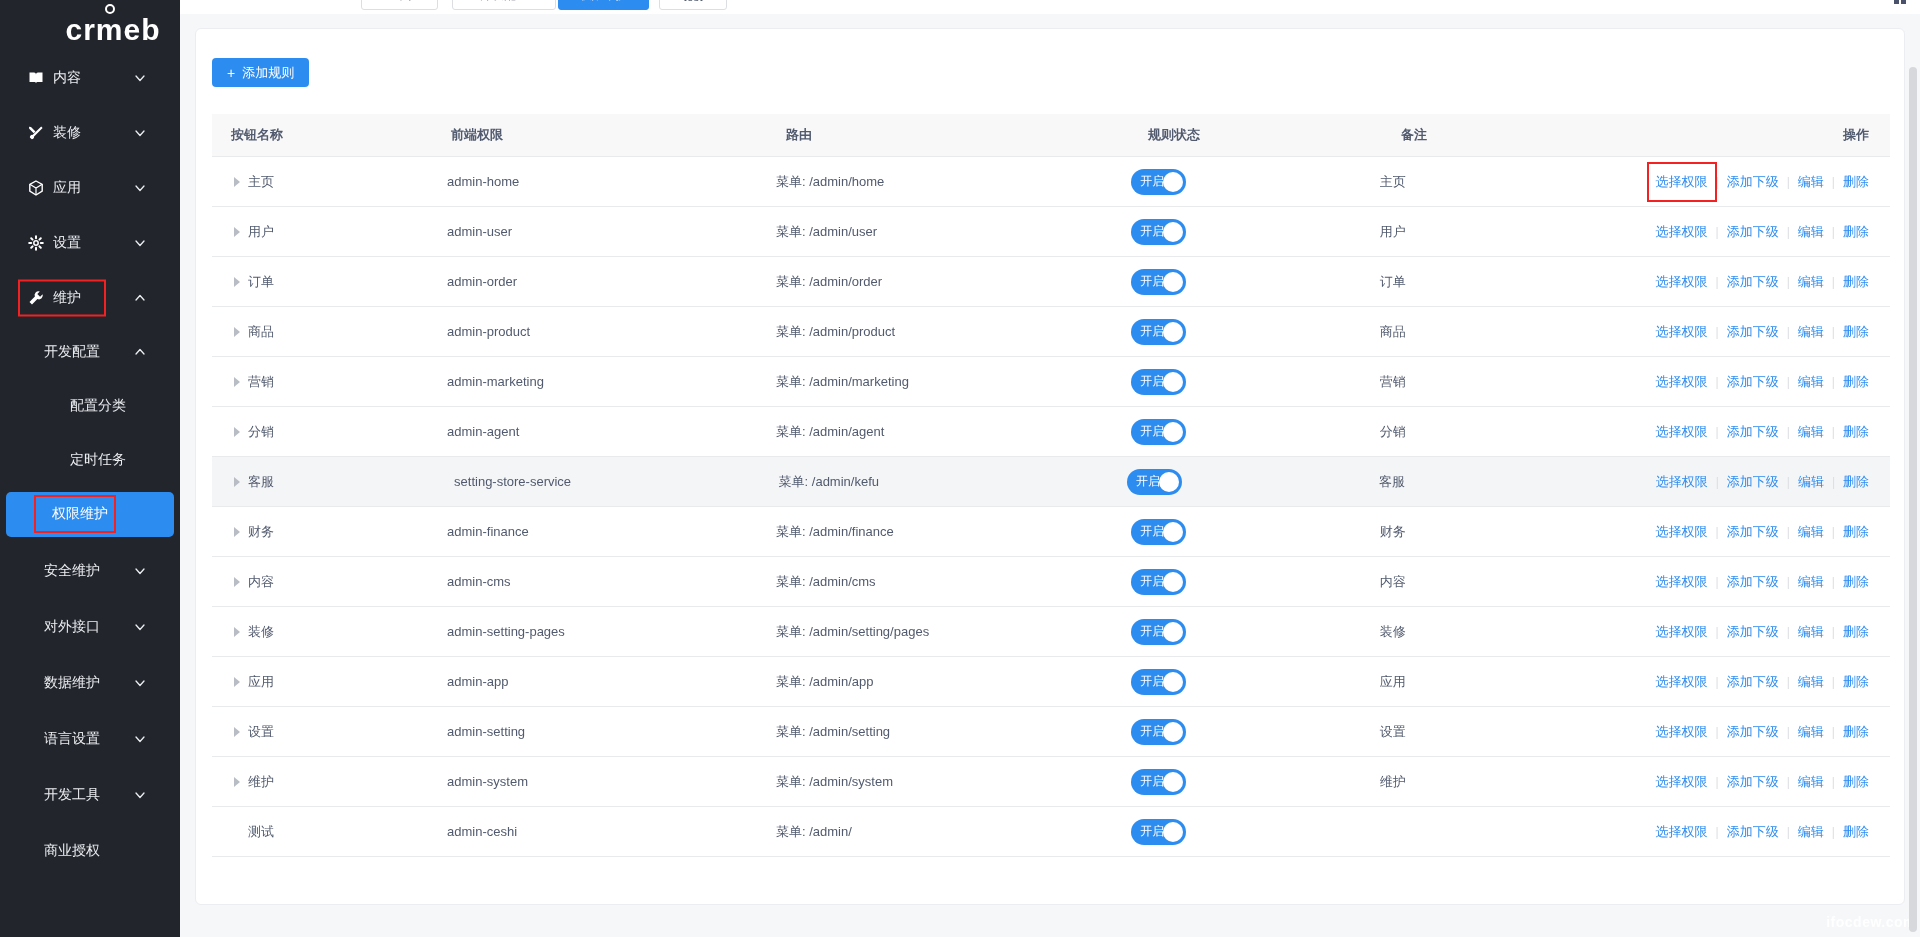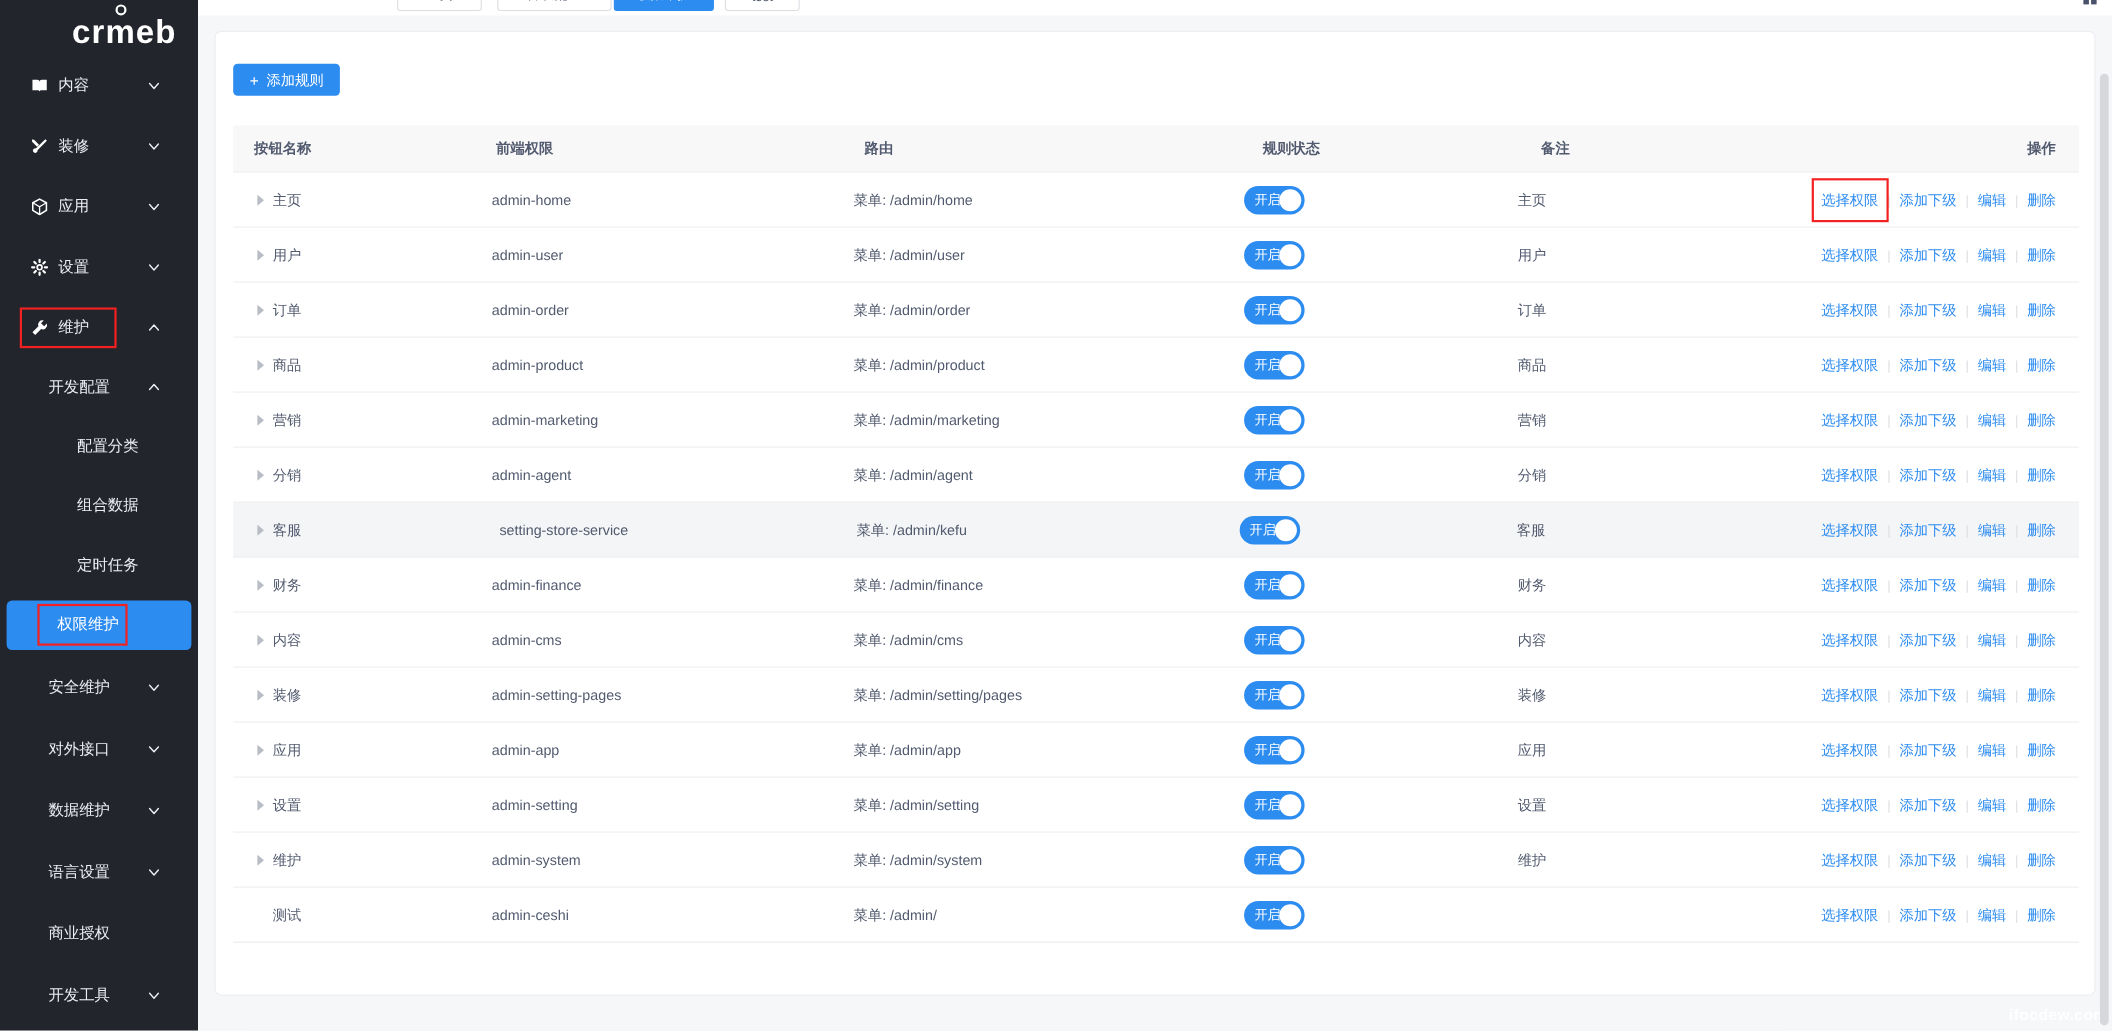--- a/index.html
+++ b/index.html
@@ -184,23 +184,20 @@
           <span class="side-chev">
             <svg viewBox="0 0 12 12">
               <polyline points="2,8 6,3.5 10,8" fill="none" stroke="#eceef2" stroke-width="1.3" stroke-linecap="round" stroke-linejoin="round"></polyline>
             </svg>
           </span>
         </div>
         <div class="side-item lvl2">
           <span class="side-label">配置分类</span>
         </div>
         <div class="side-item lvl2">
-          <span class="side-label">组合数据</span>
-        </div>
-        <div class="side-item lvl2">
           <span class="side-label">定时任务</span>
         </div>
         <div class="side-item lvl2 active">
           <span class="side-label">权限维护</span>
           <div class="red-frame rf-sub"></div>
         </div>
         <div class="side-item lvl1 gap big">
           <span class="side-label">安全维护</span>
           <span class="side-chev">
             <svg viewBox="0 0 12 12">
@@ -226,29 +223,29 @@
         </div>
         <div class="side-item lvl1 big">
           <span class="side-label">语言设置</span>
           <span class="side-chev">
             <svg viewBox="0 0 12 12">
               <polyline points="2,4 6,8.5 10,4" fill="none" stroke="#eceef2" stroke-width="1.3" stroke-linecap="round" stroke-linejoin="round"></polyline>
             </svg>
           </span>
         </div>
         <div class="side-item lvl1 big">
+          <span class="side-label">开发工具</span>
+          <span class="side-chev">
+            <svg viewBox="0 0 12 12">
+              <polyline points="2,4 6,8.5 10,4" fill="none" stroke="#eceef2" stroke-width="1.3" stroke-linecap="round" stroke-linejoin="round"></polyline>
+            </svg>
+          </span>
+        </div>
+        <div class="side-item lvl1 big">
           <span class="side-label">商业授权</span>
-        </div>
-        <div class="side-item lvl1 big">
-          <span class="side-label">开发工具</span>
-          <span class="side-chev">
-            <svg viewBox="0 0 12 12">
-              <polyline points="2,4 6,8.5 10,4" fill="none" stroke="#eceef2" stroke-width="1.3" stroke-linecap="round" stroke-linejoin="round"></polyline>
-            </svg>
-          </span>
         </div>
       </nav>
   </aside>
 
   <div class="main">
     <div class="topbar" id="tab-bar">
         <div class="tab" style="left: 181px; width: 77px;">
           <span>主页</span>
         </div>
         <div class="tab" style="left: 272px; width: 104px;">

